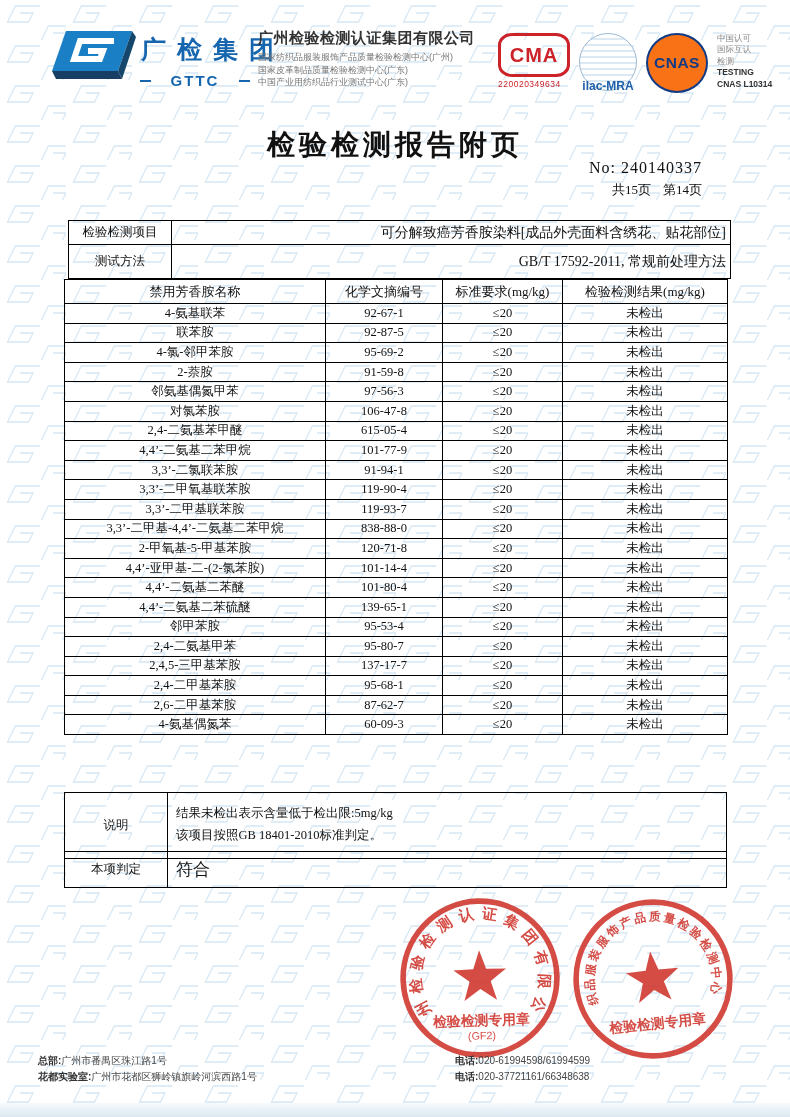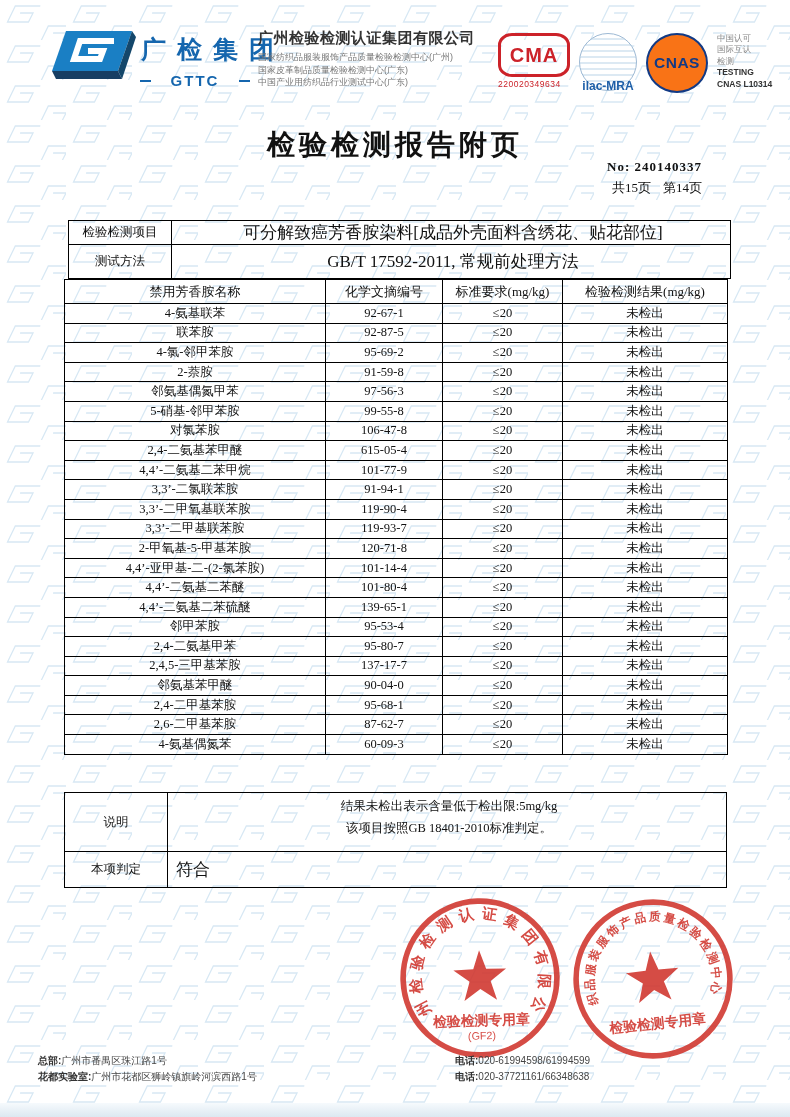--- a/index.html
+++ b/index.html
@@ -34,41 +34,41 @@
   .ilac-label{font-family:"Liberation Sans",sans-serif;font-weight:bold;font-size:12px;color:#1d5fa8;margin-top:48px;}
   .cnas{width:58px;height:56px;border:2.5px solid #123a85;border-radius:50%;
         display:flex;align-items:center;justify-content:center;background:#f97316;}
   .cnas-label{font-family:"Liberation Sans",sans-serif;font-weight:900;font-size:15.5px;color:#123a85;letter-spacing:.5px;}
   .cnas-info{width:62px;font-family:"Liberation Sans",sans-serif;font-size:8.5px;color:#888;line-height:1.35;}
   .cnas-info .b{font-weight:bold;color:#333;}
 
   
   .title{left:0;top:126px;width:100%;text-align:center;font-size:28px;font-weight:bold;letter-spacing:4px;}
   .no-wrap{top:159px;right:88px;text-align:right;}
-  .no-line{font-size:13px;font-weight:bold;letter-spacing:1px;margin-left:8px;}
+  .no-line{font-size:16px;font-weight:normal;letter-spacing:1px;margin-left:8px;}
   .page-line{margin-top:4px;font-size:13px;}
   .page-line span{margin-left:12px;}
 
   
   table{border-collapse:collapse;table-layout:fixed;background:transparent;}
   td,th{border:1.5px solid #000;font-size:12.5px;font-weight:normal;padding:0 4px;
         overflow:hidden;white-space:nowrap;}
   .t-info{left:68px;top:220px;width:663px;}
   .t-info .lbl{width:94px;text-align:center;}
-  .t-info .val{text-align:center;padding-left:8px;font-size:17px;}
+  .t-info .val{text-align:right;padding-left:8px;font-size:14px;}
   .t-info .r-item td{height:23px;}
   .t-info .r-method td{height:33px;}
   .t-results{left:64px;top:279px;width:663px;}
   .t-results th{height:23px;text-align:center;font-size:13px;}
   .t-results td{height:18.6px;text-align:center;}
   .t-notes{left:64px;top:792px;width:663px;}
   .t-notes .lbl{width:94px;text-align:center;}
   .t-notes td{height:55px;}
-  .t-notes .val{text-align:center;padding-left:8px;font-size:12.5px;line-height:1.75;
-                vertical-align:top;padding-top:3px;}
+  .t-notes .val{text-align:left;padding-left:8px;font-size:12.5px;line-height:1.75;
+                vertical-align:top;padding-top:10px;}
   .t-verdict{left:64px;top:851px;width:663px;}
   .t-verdict td{height:35px;}
   .t-verdict .lbl{width:94px;text-align:center;}
   .t-verdict .val{text-align:left;padding-left:8px;font-size:17px;}
 
   
   .stamp{width:164px;height:164px;opacity:.88;}
   .stamp-left{left:398px;top:896px;transform:rotate(-2deg);}
   .stamp-right{left:571px;top:897px;transform:rotate(-6deg);}
 
@@ -217,26 +217,20 @@
           <td>未检出</td>
         </tr>
 
         <tr>
           <td>邻氨基偶氮甲苯</td>
           <td>97-56-3</td>
           <td>≤20</td>
           <td>未检出</td>
         </tr>
 
-        <tr>
-          <td>5-硝基-邻甲苯胺</td>
-          <td>99-55-8</td>
-          <td>≤20</td>
-          <td>未检出</td>
-        </tr>
 
         <tr>
           <td>对氯苯胺</td>
           <td>106-47-8</td>
           <td>≤20</td>
           <td>未检出</td>
         </tr>
 
         <tr>
           <td>2,4-二氨基苯甲醚</td>
@@ -266,20 +260,26 @@
           <td>未检出</td>
         </tr>
 
         <tr>
           <td>3,3’-二甲基联苯胺</td>
           <td>119-93-7</td>
           <td>≤20</td>
           <td>未检出</td>
         </tr>
 
+        <tr>
+          <td>3,3’-二甲基-4,4’-二氨基二苯甲烷</td>
+          <td>838-88-0</td>
+          <td>≤20</td>
+          <td>未检出</td>
+        </tr>
 
         <tr>
           <td>2-甲氧基-5-甲基苯胺</td>
           <td>120-71-8</td>
           <td>≤20</td>
           <td>未检出</td>
         </tr>
 
         <tr>
           <td>4,4’-亚甲基-二-(2-氯苯胺)</td>
@@ -316,26 +316,20 @@
           <td>未检出</td>
         </tr>
 
         <tr>
           <td>2,4,5-三甲基苯胺</td>
           <td>137-17-7</td>
           <td>≤20</td>
           <td>未检出</td>
         </tr>
 
-        <tr>
-          <td>邻氨基苯甲醚</td>
-          <td>90-04-0</td>
-          <td>≤20</td>
-          <td>未检出</td>
-        </tr>
 
         <tr>
           <td>2,4-二甲基苯胺</td>
           <td>95-68-1</td>
           <td>≤20</td>
           <td>未检出</td>
         </tr>
 
         <tr>
           <td>2,6-二甲基苯胺</td>

